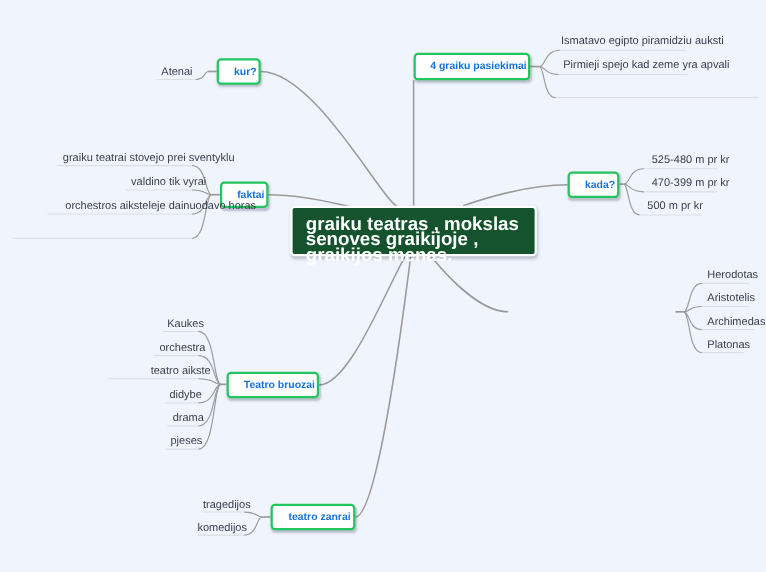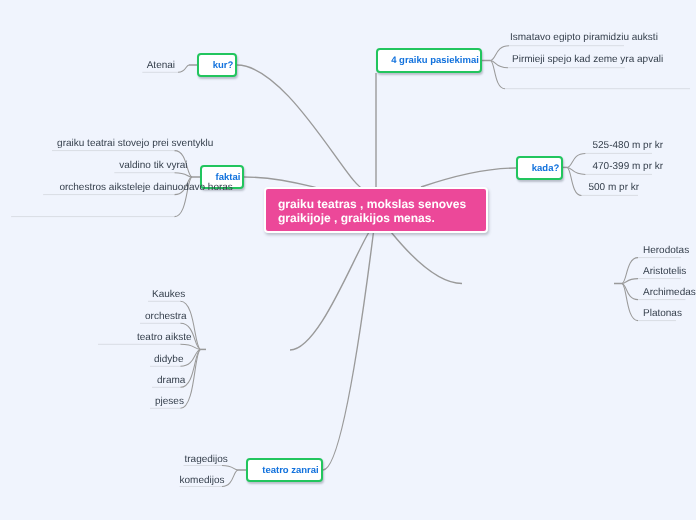--- a/index.html
+++ b/index.html
@@ -6,22 +6,22 @@
 html,body{margin:0;padding:0;}
 body{width:696px;height:520px;background:#f0f4fd;overflow:hidden;
      font-family:"Liberation Sans",sans-serif;
      -webkit-font-smoothing:antialiased;text-rendering:geometricPrecision;}
 #stage{position:relative;width:696px;height:520px;}
 svg#links{position:absolute;left:0;top:0;width:696px;height:520px;}
 .node{position:absolute;box-sizing:border-box;background:#fff;border:2px solid #22c55e;
       border-radius:4px;color:#1272dd;font-weight:bold;white-space:nowrap;font-size:9.5px;
       display:flex;align-items:center;justify-content:center;
       box-shadow:1px 2px 2px rgba(60,70,90,.30);padding-left:12px;}
-.root{position:absolute;box-sizing:border-box;background:#ec4899;border:2px solid #fff;
-      color:#fff;border-radius:4px;font-size:12px;line-height:14px;font-weight:bold;
+.root{position:absolute;box-sizing:border-box;background:#14532d;border:2px solid #fff;
+      color:#fff;border-radius:4px;font-size:17px;line-height:14px;font-weight:bold;
       text-align:left;padding:8px 12px 0 12px;box-shadow:1px 2px 3px rgba(60,70,90,.3);}
 .leaf{position:absolute;font-size:10px;color:#36404d;white-space:nowrap;line-height:10px;}
 </style>
 </head>
 <body>
 
 <div id="stage">
   <svg id="links">
       <path d="M142.3 72.3 H178" fill="none" stroke="#d9dde4" stroke-width="1" stroke-linecap="butt"></path>
       <path d="M178.0 72.3 C186.3 72.3,185.5 65.4,189.0 65.0" fill="none" stroke="#9a9a9a" stroke-width="1.05" stroke-linecap="butt"></path>
@@ -103,20 +103,23 @@
   <div class="node" style="left:516px;top:156px;width:47px;height:24px;">
       <span>kada?</span>
     </div>
   <div class="leaf" style="left:592.5px;top:141.3px;"><span>525-480 m pr kr</span></div>
   <div class="leaf" style="left:592.5px;top:162.3px;"><span>470-399 m pr kr</span></div>
   <div class="leaf" style="left:588.5px;top:183.3px;"><span>500 m pr kr</span></div>
   <div class="leaf" style="left:643px;top:245.8px;"><span>Herodotas</span></div>
   <div class="leaf" style="left:643px;top:266.8px;"><span>Aristotelis</span></div>
   <div class="leaf" style="left:643px;top:287.8px;"><span>Archimedas</span></div>
   <div class="leaf" style="left:643px;top:308.8px;"><span>Platonas</span></div>
+  <div class="node" style="left:206px;top:338px;width:84px;height:24px;">
+      <span>Teatro bruozai</span>
+    </div>
   <div class="leaf" style="left:152px;top:289.5px;"><span>Kaukes</span></div>
   <div class="leaf" style="left:145px;top:311.5px;"><span>orchestra</span></div>
   <div class="leaf" style="left:137px;top:332.5px;"><span>teatro aikste</span></div>
   <div class="leaf" style="left:154px;top:354.5px;"><span>didybe</span></div>
   <div class="leaf" style="left:157px;top:375.5px;"><span>drama</span></div>
   <div class="leaf" style="left:155px;top:396.5px;"><span>pjeses</span></div>
   <div class="node" style="left:246px;top:458px;width:77px;height:24px;">
       <span>teatro zanrai</span>
     </div>
   <div class="leaf" style="left:184.5px;top:454.5px;"><span>tragedijos</span></div>

